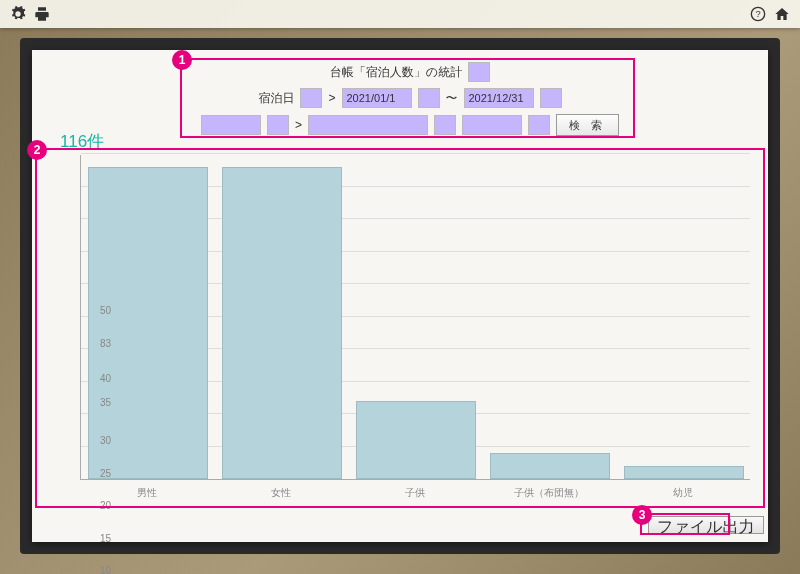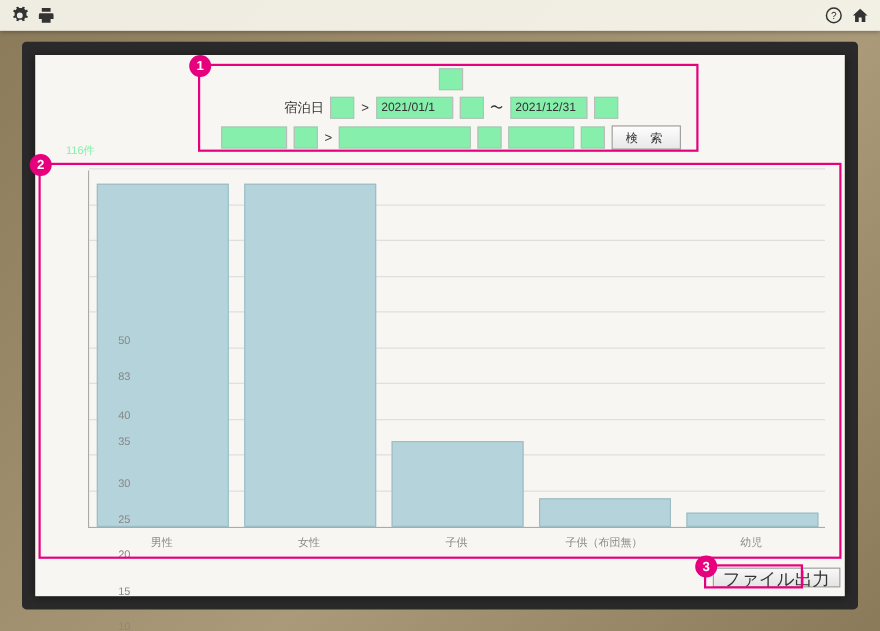--- a/index.html
+++ b/index.html
@@ -83,21 +83,21 @@
   .form-row {
     display: flex;
     align-items: center;
     gap: 6px;
     margin-bottom: 6px;
     justify-content: center;
   }
   .form-label { font-size: 12px; color: #333; }
   .form-input {
     border: 1px solid #bbb;
-    background: #86efac;
+    background: #c4b5fd;
     height: 20px;
     padding: 0 4px;
     font-size: 11px;
     color: #333;
   }
   .form-input.tiny { width: 22px; }
   .form-input.date { width: 70px; }
   .form-input.med { width: 120px; }
   .form-input.sm { width: 60px; }
   .btn {
@@ -117,22 +117,22 @@
     height: 18px;
     padding: 0 8px;
     letter-spacing: 0;
     font-size: 16px;
     background: linear-gradient(#f8f8f8,#e4e4e4);
   }
   .count-label {
     position: absolute;
     top: 130px;
     left: 60px;
-    font-size: 10px;
-    color: #86efac;
+    font-size: 17px;
+    color: #14b8a6;
   }
   
   .chart {
     position: absolute;
     top: 155px;
     left: 50px;
     width: 710px;
     height: 345px;
   }
   .plot {
@@ -146,21 +146,21 @@
   }
   .grid-line {
     position: absolute;
     left: 0; right: 0;
     border-top: 1px solid #ddd;
   }
   .y-tick {
     position: absolute;
     left: 0;
     width: 26px;
-    text-align: center;
+    text-align: left;
     font-size: 10px;
     color: #888;
     transform: translateY(-50%);
   }
   .bar {
     position: absolute;
     bottom: 0;
     background: #b5d3da;
     border: 1px solid #9cbcc4;
   }
@@ -193,20 +193,21 @@
   <svg class="top-icon" viewBox="0 0 24 24">
       <path d="M12 3l10 9h-3v9h-5v-6h-4v6H5v-9H2z"></path>
     </svg>
 </div>
 
 <div class="frame"></div>
 <div class="paper"></div>
 
 <div class="form-area">
   <div class="form-row">
+    <span class="form-label">台帳「宿泊人数」の統計</span>
     <input class="form-input tiny" style="">
   </div>
   <div class="form-row">
     <span class="form-label">宿泊日</span>
     <input class="form-input tiny" style="">
     <span class="form-label">&gt;</span>
     <input class="form-input date" value="2021/01/1" style="">
     <input class="form-input tiny" style="">
     <span class="form-label">〜</span>
     <input class="form-input date" value="2021/12/31" style="">

